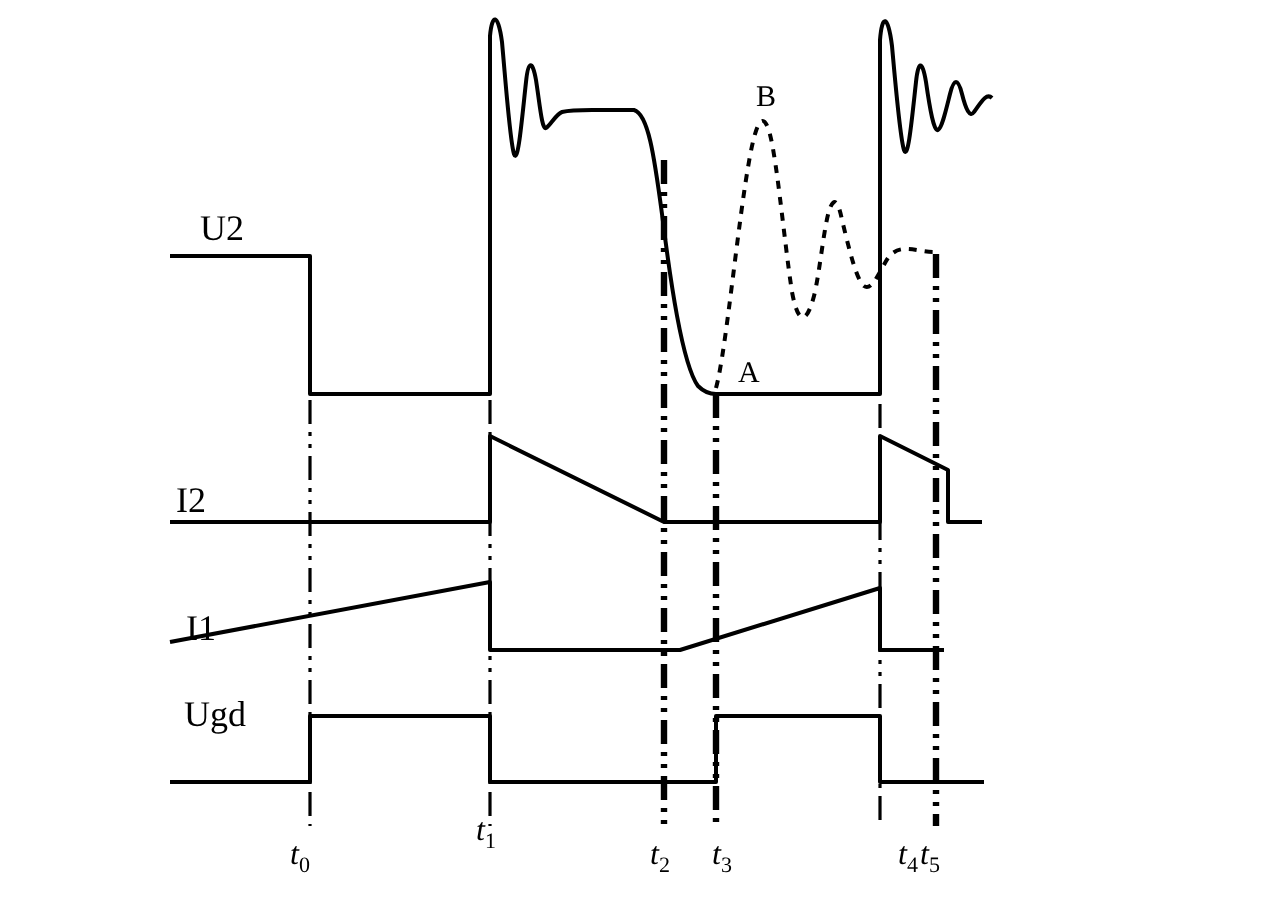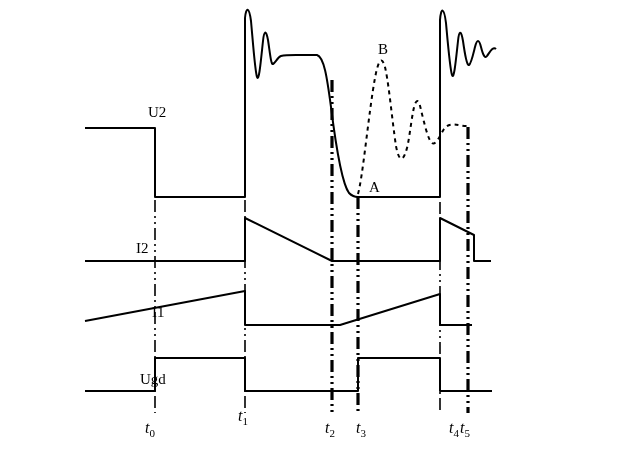--- a/index.html
+++ b/index.html
@@ -8,24 +8,23 @@
     width: 635px;
     height: 462px;
     background: #ffffff;
     font-family: "Liberation Serif", serif;
     color: #000;
     overflow: hidden;
   }
   .canvas svg { position: absolute; left: 0; top: 0; }
   .sig-label {
     position: absolute;
-    font-size: 15px;
+    font-size: 18px;
     line-height: 1;
     white-space: nowrap;
-    margin-left: 48px;
   }
   .ann-label {
     position: absolute;
     font-size: 15px;
     line-height: 1;
     white-space: nowrap;
   }
   .time-label {
     position: absolute;
     font-size: 16px;
@@ -91,22 +90,22 @@
       <path stroke-width="2" d="M 85 261 H 245 V 218 L 332 261 H 440 V 218 L 474 235 V 261 H 491"></path>
 
       <path stroke-width="2" d="M 85 321 L 245 291 V 325 H 340 L 440 294 V 325 H 472"></path>
 
       <path stroke-width="2" d="M 85 391 H 155 V 358 H 245 V 391 H 358 V 358 H 440 V 391 H 492"></path>
     </g>
   </svg>
 
   <div class="sig-label" style="left:100px; top:105px">U2</div>
   <div class="sig-label" style="left:88px; top:241px">I2</div>
-  <div class="sig-label" style="left:104px; top:305px">I1</div>
-  <div class="sig-label" style="left:92px; top:372px">Ugd</div>
+  <div class="sig-label" style="left:93px; top:305px">I1</div>
+  <div class="sig-label" style="left:92px; top:348px">Ugd</div>
 
   <div class="ann-label" style="left:369px; top:180px">A</div>
   <div class="ann-label" style="left:378px; top:42px">B</div>
 
   <div class="time-label" style="left:145px; top:420px"><span>t</span><sub>0</sub></div>
   <div class="time-label" style="left:238px; top:408px"><span>t</span><sub>1</sub></div>
   <div class="time-label" style="left:325px; top:420px"><span>t</span><sub>2</sub></div>
   <div class="time-label" style="left:356px; top:420px"><span>t</span><sub>3</sub></div>
   <div class="time-label" style="left:449px; top:420px"><span>t</span><sub>4</sub></div>
   <div class="time-label" style="left:460px; top:420px"><span>t</span><sub>5</sub></div>

